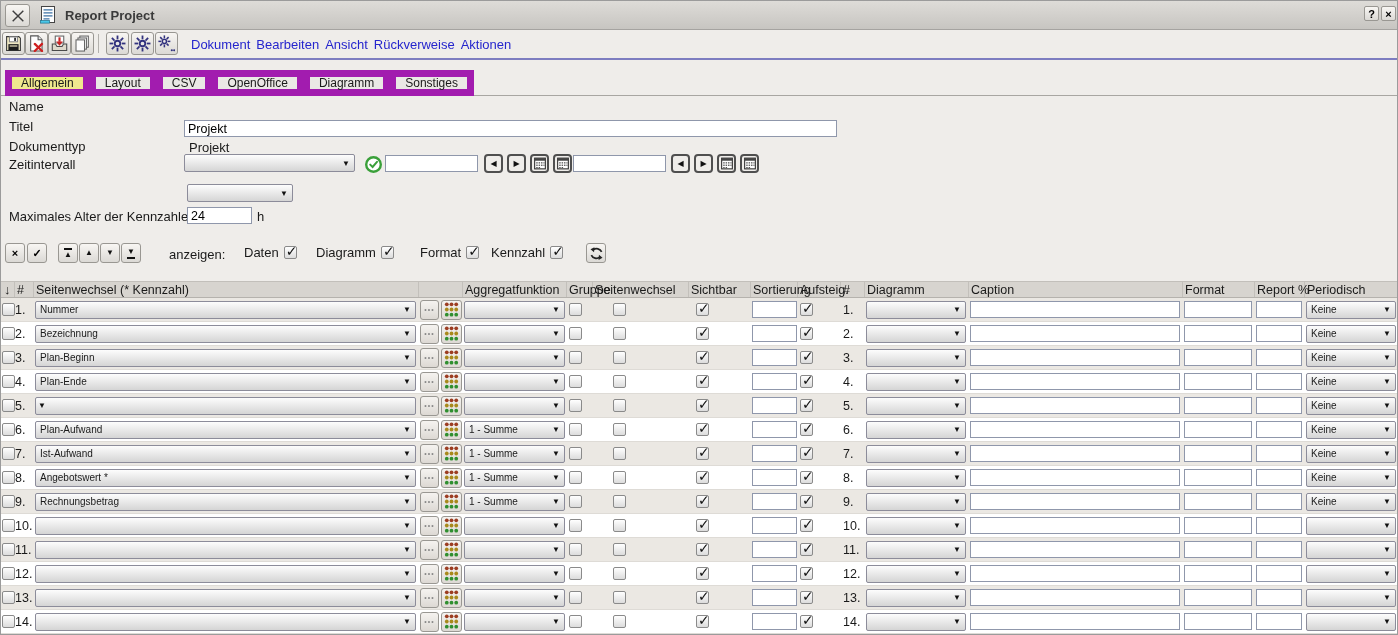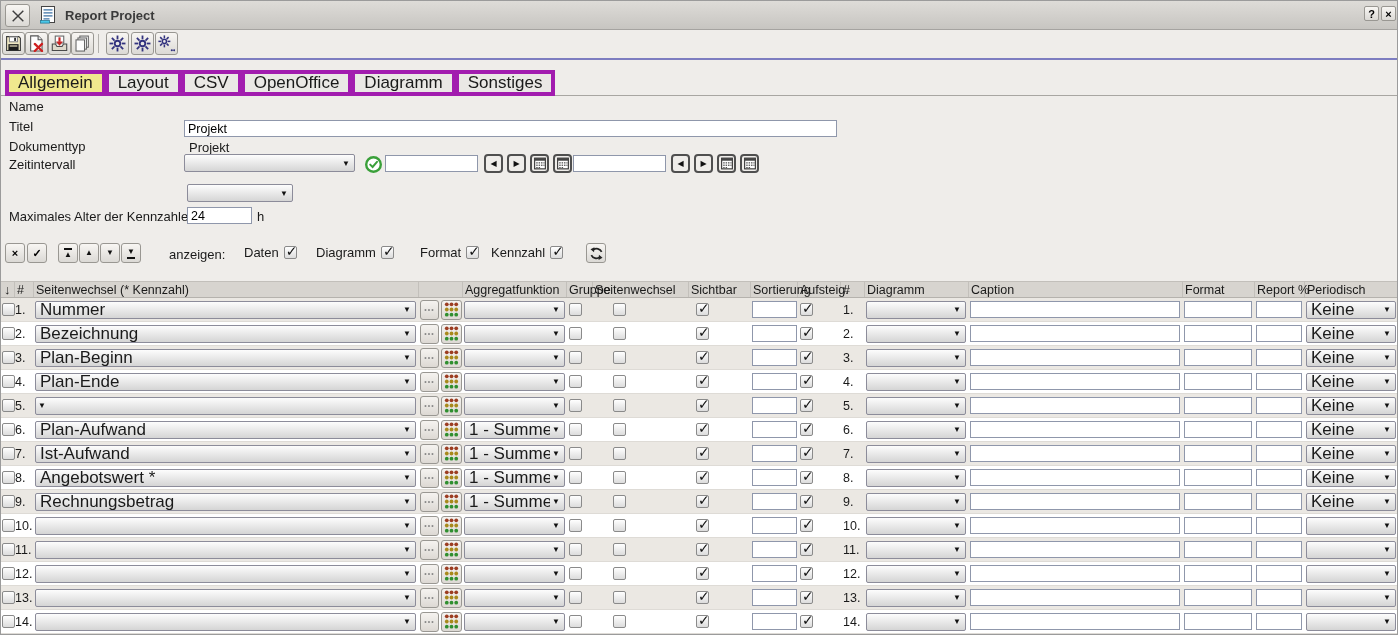--- a/index.html
+++ b/index.html
@@ -20,29 +20,29 @@
   .toolbar{position:absolute;top:29px;left:0;right:0;height:28px;background:#efedea}
   .tool-btn{position:absolute;top:2px;width:23px;height:23px}
   .tsep{position:absolute;top:4px;width:1px;height:19px;background:#b2b0ac}
   .menu-bar{position:absolute;left:190px;top:0;height:28px;display:flex;align-items:center;gap:6px}
   .menu-link{color:#2525cd;cursor:pointer;white-space:nowrap}
   .blue-line{position:absolute;top:57px;left:0;right:0;height:2px;background:#7d7dc0}
 
   
   .tabline{position:absolute;top:94px;left:0;right:0;height:1px;background:#a8a6a2}
   .tabbar{position:absolute;top:69px;left:4px;height:26px;display:flex}
-  .tab{display:flex;align-items:center;padding:0 9px;height:26px;border:4px solid #a21caf;background:#eae8e5;margin-right:-1px;font-size:17px;cursor:pointer}
+  .tab{display:flex;align-items:center;padding:0 9px;height:26px;border:7px solid #a21caf;background:#eae8e5;margin-right:-1px;font-size:12px;cursor:pointer}
   .tab.active{background:#f0e88e;position:relative;z-index:2}
 
   
   .flabel{position:absolute;white-space:nowrap}
   .tinput{height:17px;border:1px solid #8f97ab;background:#fff;font-family:"Liberation Sans","DejaVu Sans",sans-serif;font-size:12.5px;padding:0 3px}
   .tinput.ro{background:#e4e2de;border-color:#8f8f8f}
   .select{display:flex;align-items:center;height:18px;border:1px solid #8c8c9a;border-radius:2px;background:linear-gradient(#fdfdfd,#d5d5d5);cursor:pointer;overflow:hidden}
-  .sel-text{flex:1;font-size:17px;white-space:nowrap;overflow:hidden;padding-left:4px}
+  .sel-text{flex:1;font-size:10px;white-space:nowrap;overflow:hidden;padding-left:4px}
   .sel-arrow{font-size:8px;color:#111;padding:0 4px 0 2px}
   .nav-btn{position:absolute;width:19px;height:19px;border:2px solid #4f4f4f;border-radius:4px;background:#efedea;display:inline-flex;align-items:center;justify-content:center;cursor:pointer}
   .nav-glyph{font-size:8px;color:#111}
 
   
   .act-btn{position:absolute;top:242px;width:20px;height:20px;font-size:11px;font-weight:bold}
   .mv-glyph{font-size:8px;line-height:1;color:#111}
   .bar-top{border-top:2px solid #111;padding-top:1px}
   .bar-bottom{border-bottom:2px solid #111;padding-bottom:1px}
   .anz-label{position:absolute;left:168px;top:246px}
@@ -211,20 +211,31 @@
               <line x1="10.8" y1="10.8" x2="13.3" y2="13.3"></line>
               <line x1="13.3" y1="2.7" x2="10.8" y2="5.2"></line>
               <line x1="5.2" y1="10.8" x2="2.7" y2="13.3"></line>
             </g>
             <circle cx="8" cy="8" r="2.6" fill="none" stroke="#32327e" stroke-width="1.9"></circle>
           </g>
           <circle cx="13" cy="14.3" r="1" fill="#32327e"></circle>
           <circle cx="15.2" cy="14.3" r="1" fill="#32327e"></circle>
         </svg>
     </button>
+    <div class="menu-bar">
+  <span class="menu-link">Dokument</span>
+
+  <span class="menu-link">Bearbeiten</span>
+
+  <span class="menu-link">Ansicht</span>
+
+  <span class="menu-link">Rückverweise</span>
+
+  <span class="menu-link">Aktionen</span>
+</div>
   </div>
   <div class="blue-line"></div>
 
   <div class="tabline"></div>
   <div class="tabbar">
   <div class="tab active">
     <span>Allgemein</span>
   </div>
 
   <div class="tab">

